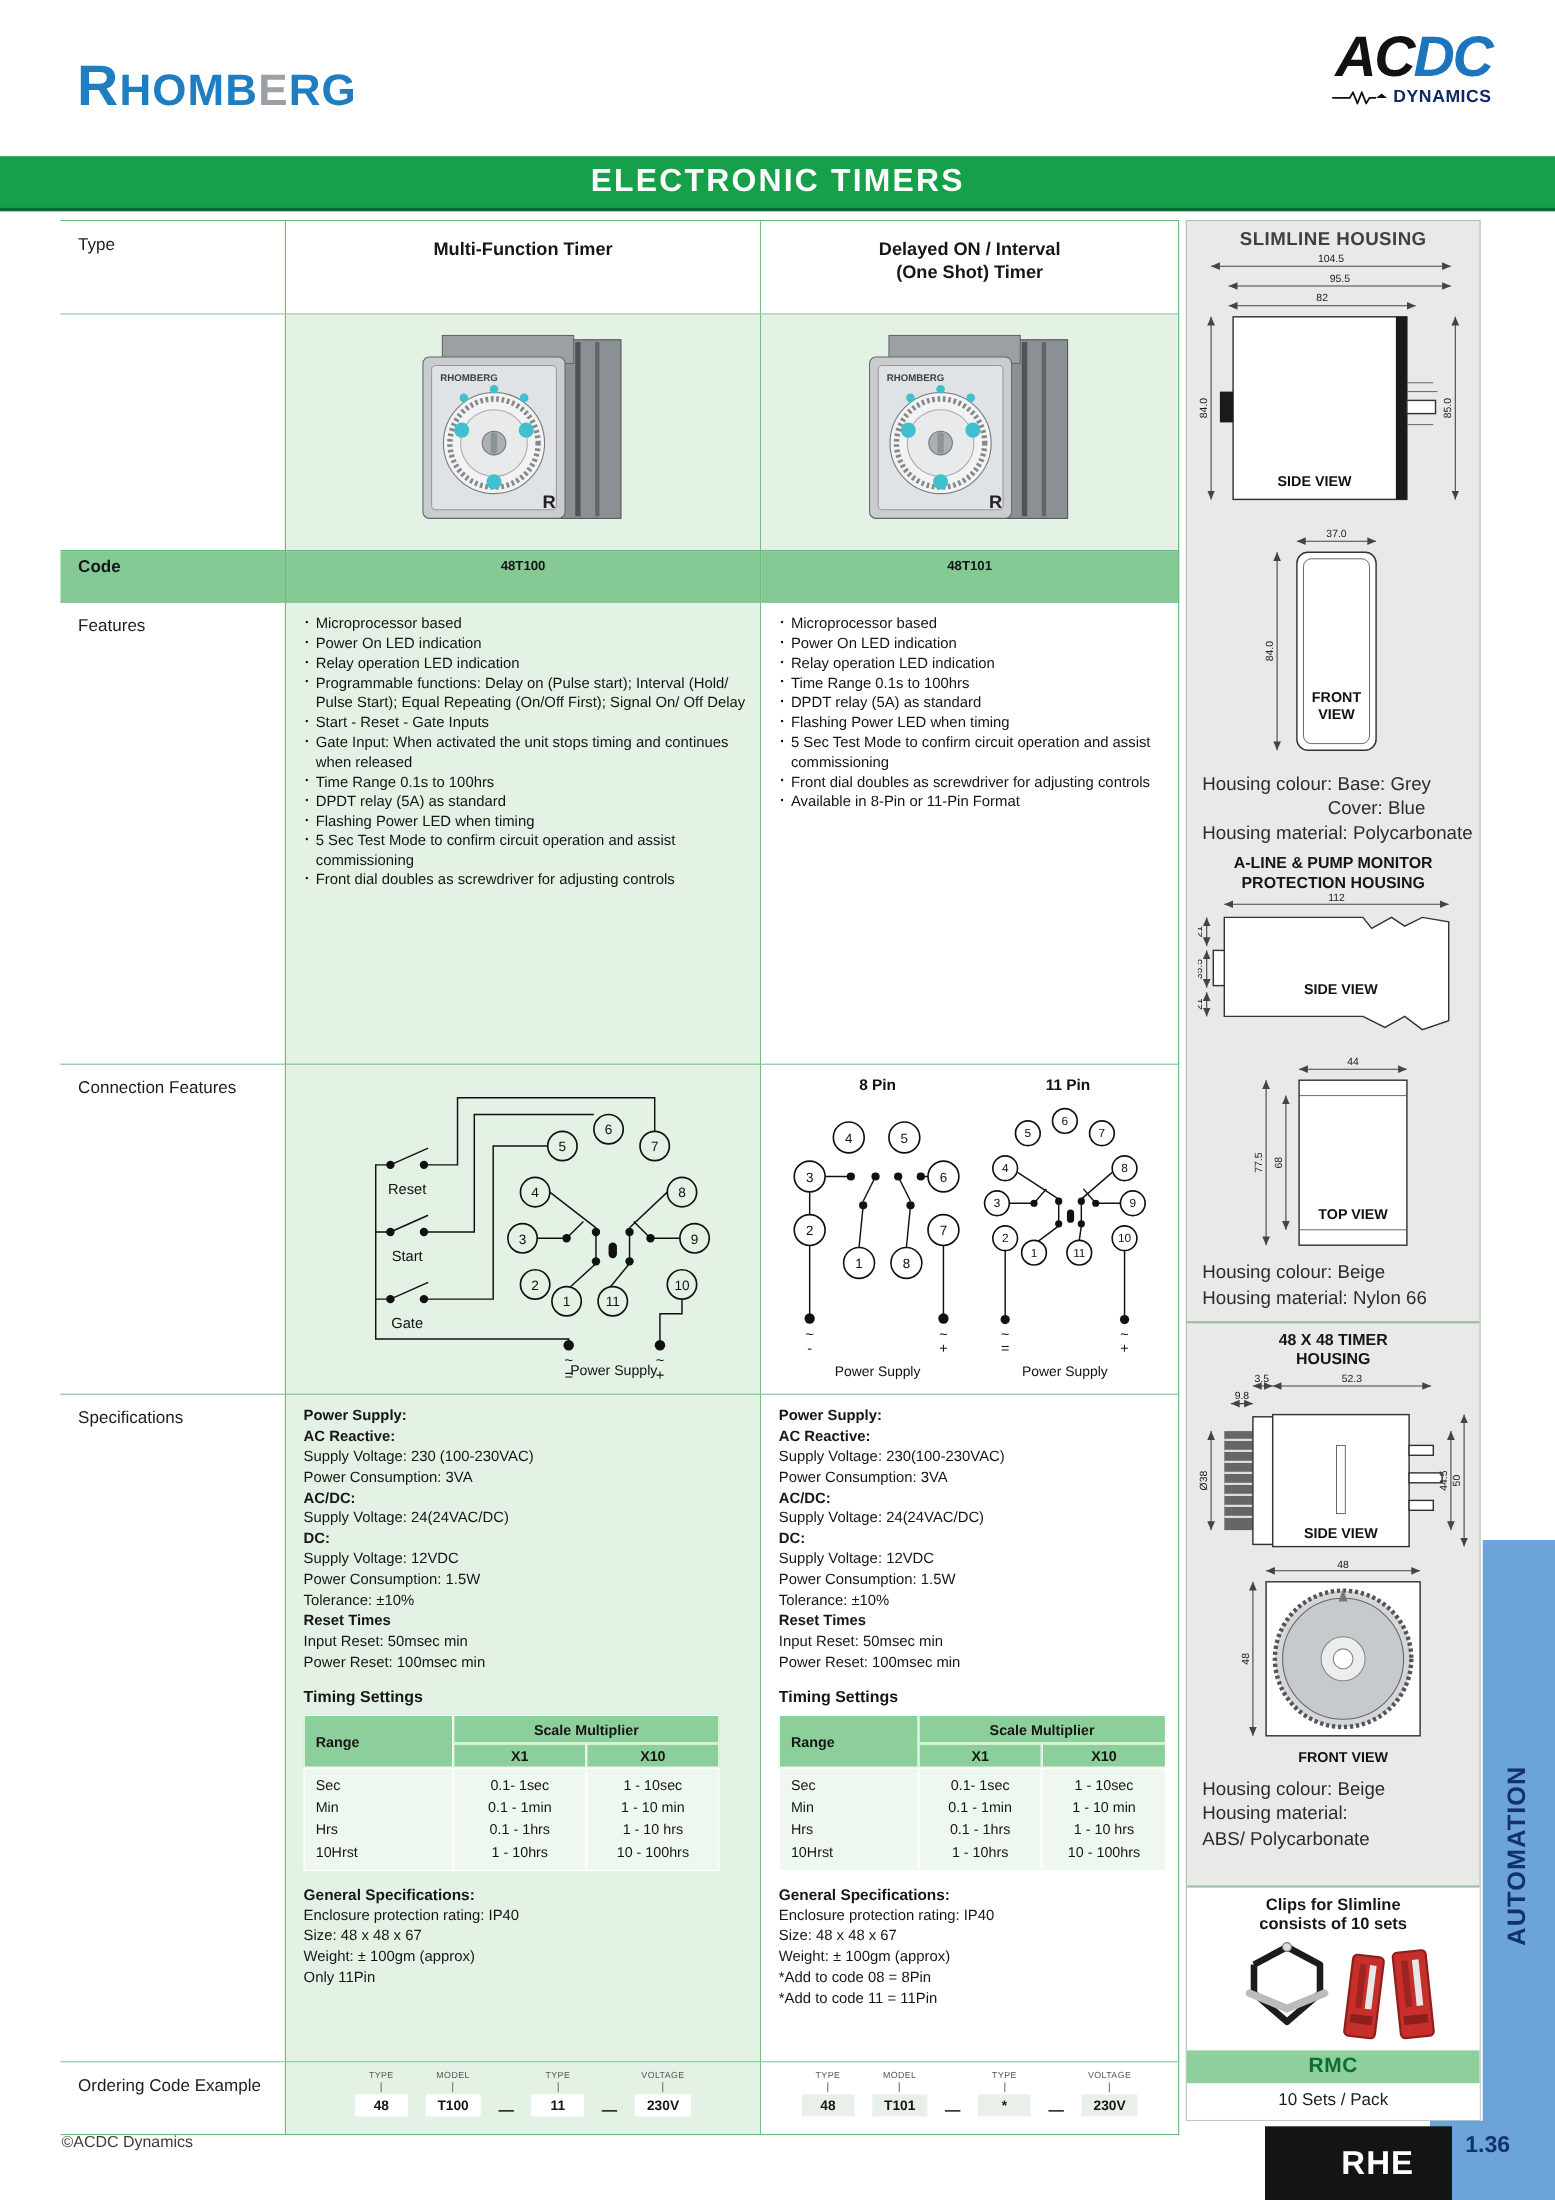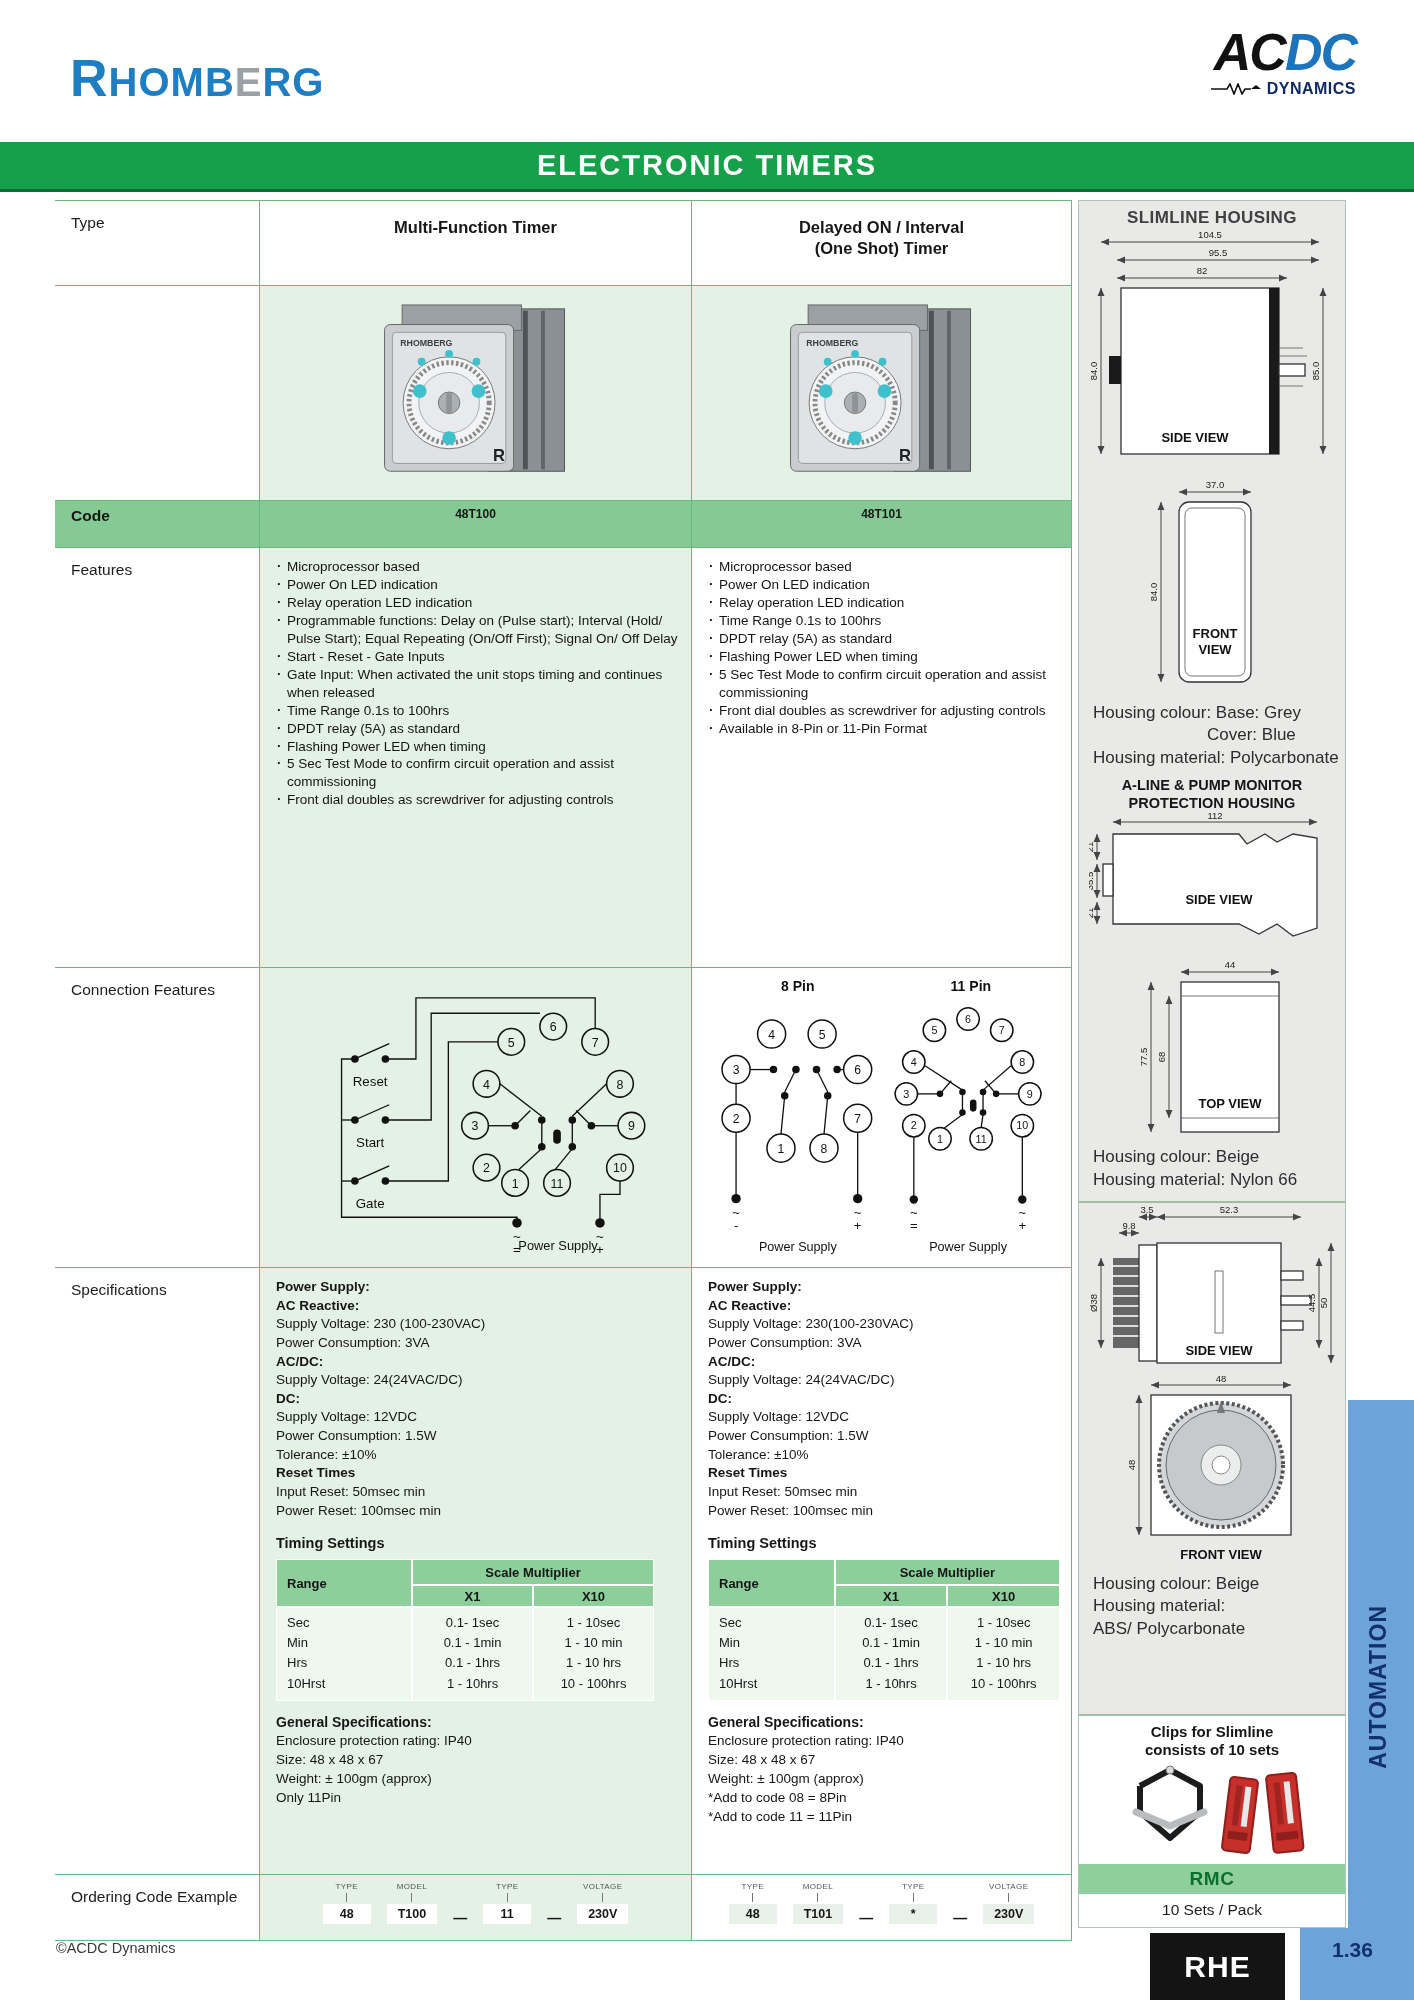--- a/index.html
+++ b/index.html
@@ -90,21 +90,21 @@
   .dim{stroke:#444;stroke-width:1;}
   .dimt{font-size:9.5px;fill:#222;text-anchor:middle;}
   .vlab{font-size:13px;font-weight:bold;fill:#111;text-anchor:middle;}
   .draw{stroke:#333;stroke-width:1.3;fill:#fff;}
   .drawthin{stroke:#555;stroke-width:.8;fill:none;}
 
   
   .btab{position:absolute;left:1348px;top:1400px;width:66px;height:600px;background:#6ca3d9;}
   .btab .vt{position:absolute;top:205px;left:17px;writing-mode:vertical-rl;transform:rotate(180deg);font-weight:800;color:#13316b;font-size:23px;letter-spacing:1px;}
   .bfoot{position:absolute;left:1300px;top:1928px;width:114px;height:72px;background:#6ca3d9;box-sizing:border-box;padding:10px 0 0 32px;font-weight:800;font-size:21px;color:#13316b;}
-  .rhe{position:absolute;left:1150px;top:1933px;width:135px;height:67px;background:#141414;color:#fff;font-weight:800;font-size:30px;display:flex;align-items:center;justify-content:center;letter-spacing:1px;}
+  .rhe{position:absolute;left:1150px;top:1933px;width:135px;height:67px;background:#141414;color:#fff;font-weight:800;font-size:30px;display:flex;align-items:center;justify-content:center;letter-spacing:1px;padding-left:35px;}
   .copy{position:absolute;left:56px;top:1940px;font-size:14.5px;color:#3c3c3c;}
 </style>
 </head>
 <body>
 
 <svg width="0" height="0" style="position:absolute">
     <defs>
   <marker id="ah" markerWidth="9" markerHeight="8" refX="8" refY="4" orient="auto-start-reverse">
         <path d="M0,0.5 L8,4 L0,7.5 z" fill="#444"></path>
       </marker>
@@ -635,20 +635,24 @@
       <line class="dim" x1="62" y1="22" x2="62" y2="172" marker-start="url(#ah)" marker-end="url(#ah)"></line>
         <text class="dimt" transform="rotate(-90 58 97)" x="58" y="97">77.5</text>
       <line class="dim" x1="80" y1="36" x2="80" y2="158" marker-start="url(#ah)" marker-end="url(#ah)"></line>
         <text class="dimt" transform="rotate(-90 76 97)" x="76" y="97">68</text>
       <text class="vlab" x="141" y="148">TOP VIEW</text>
     </svg>
     <div class="sb-note">Housing colour: Beige</div>
     <div class="sb-note">Housing material: Nylon 66</div>
 
     <div class="sec3"></div>
+    <div class="sb-title2">
+        <div>48 X 48 TIMER</div>
+        <div>HOUSING</div>
+      </div>
     <svg width="246" height="172" viewBox="0 0 246 172">
       <line class="dim" x1="50" y1="14" x2="68" y2="14" marker-start="url(#ah)" marker-end="url(#ah)"></line>
         <text class="dimt" x="58" y="10">3.5</text>
       <line class="dim" x1="68" y1="14" x2="212" y2="14" marker-start="url(#ah)" marker-end="url(#ah)"></line>
         <text class="dimt" x="140" y="10">52.3</text>
       <line class="dim" x1="30" y1="30" x2="50" y2="30" marker-start="url(#ah)" marker-end="url(#ah)"></line>
         <text class="dimt" x="40" y="26">9.8</text>
       <rect x="24" y="55" width="26" height="90" fill="#666"></rect>
       <line x1="24" y1="63" x2="50" y2="63" stroke="#ddd" stroke-width="2"></line>
         <line x1="24" y1="73" x2="50" y2="73" stroke="#ddd" stroke-width="2"></line>

